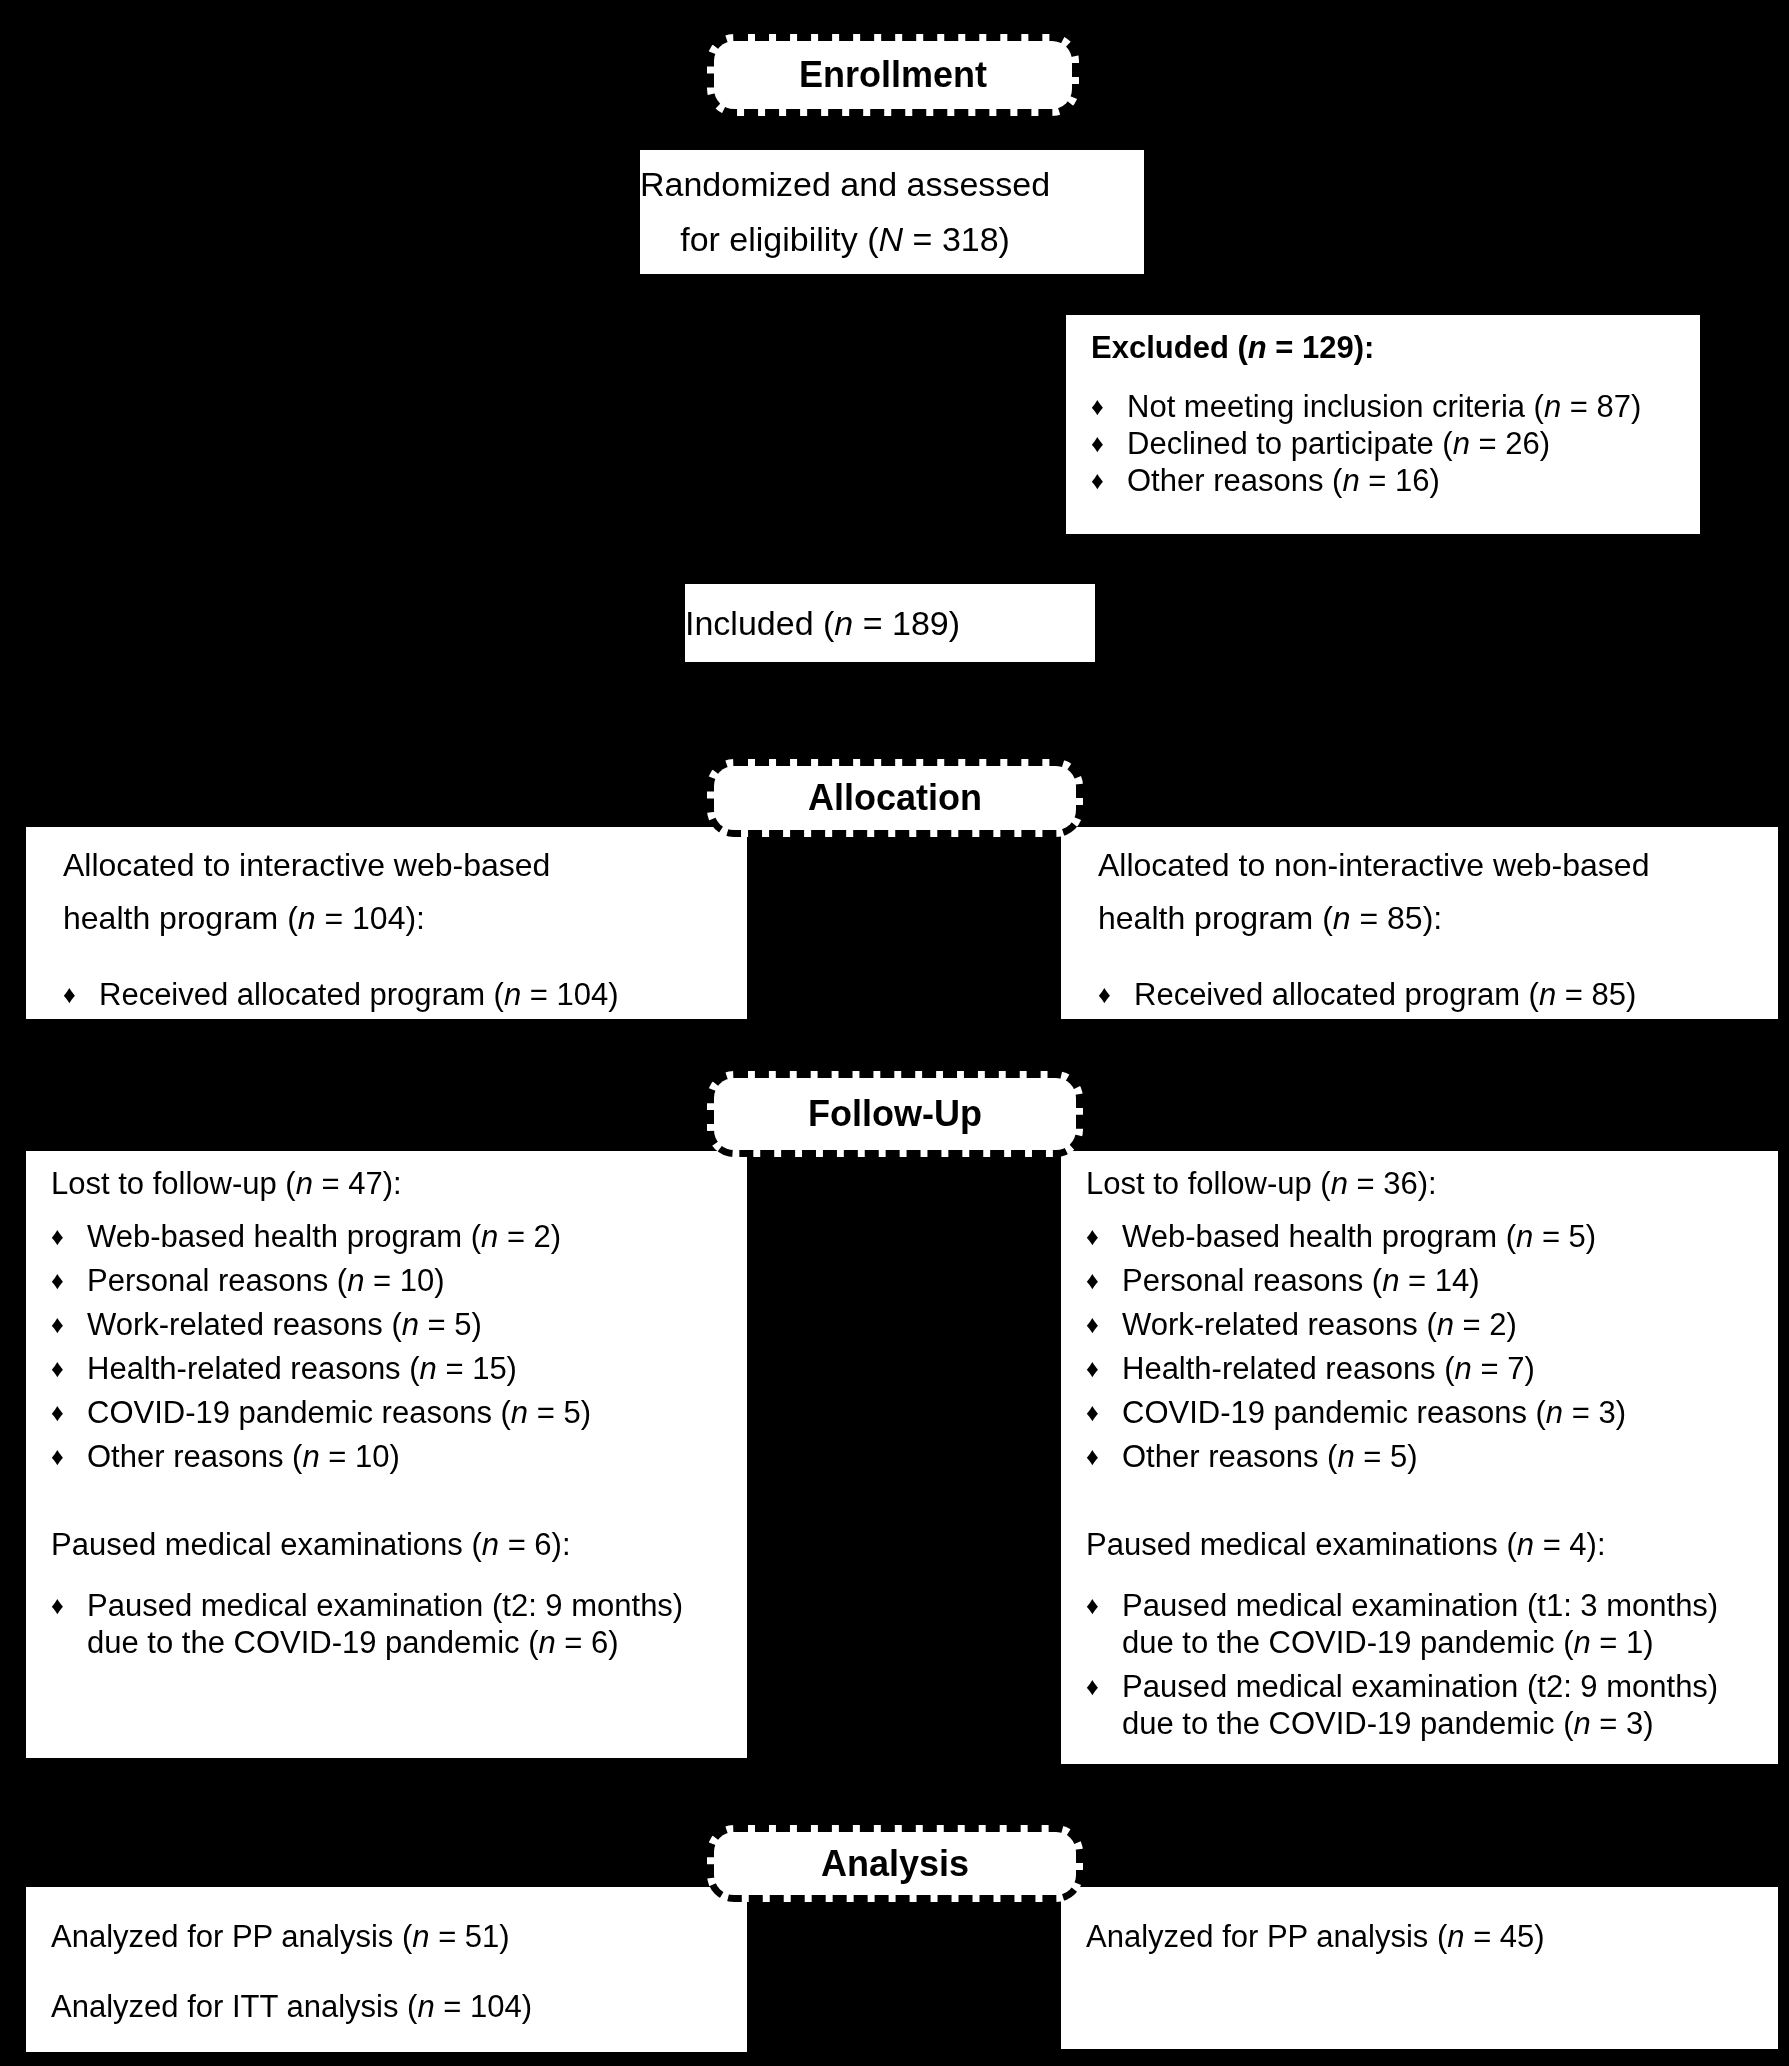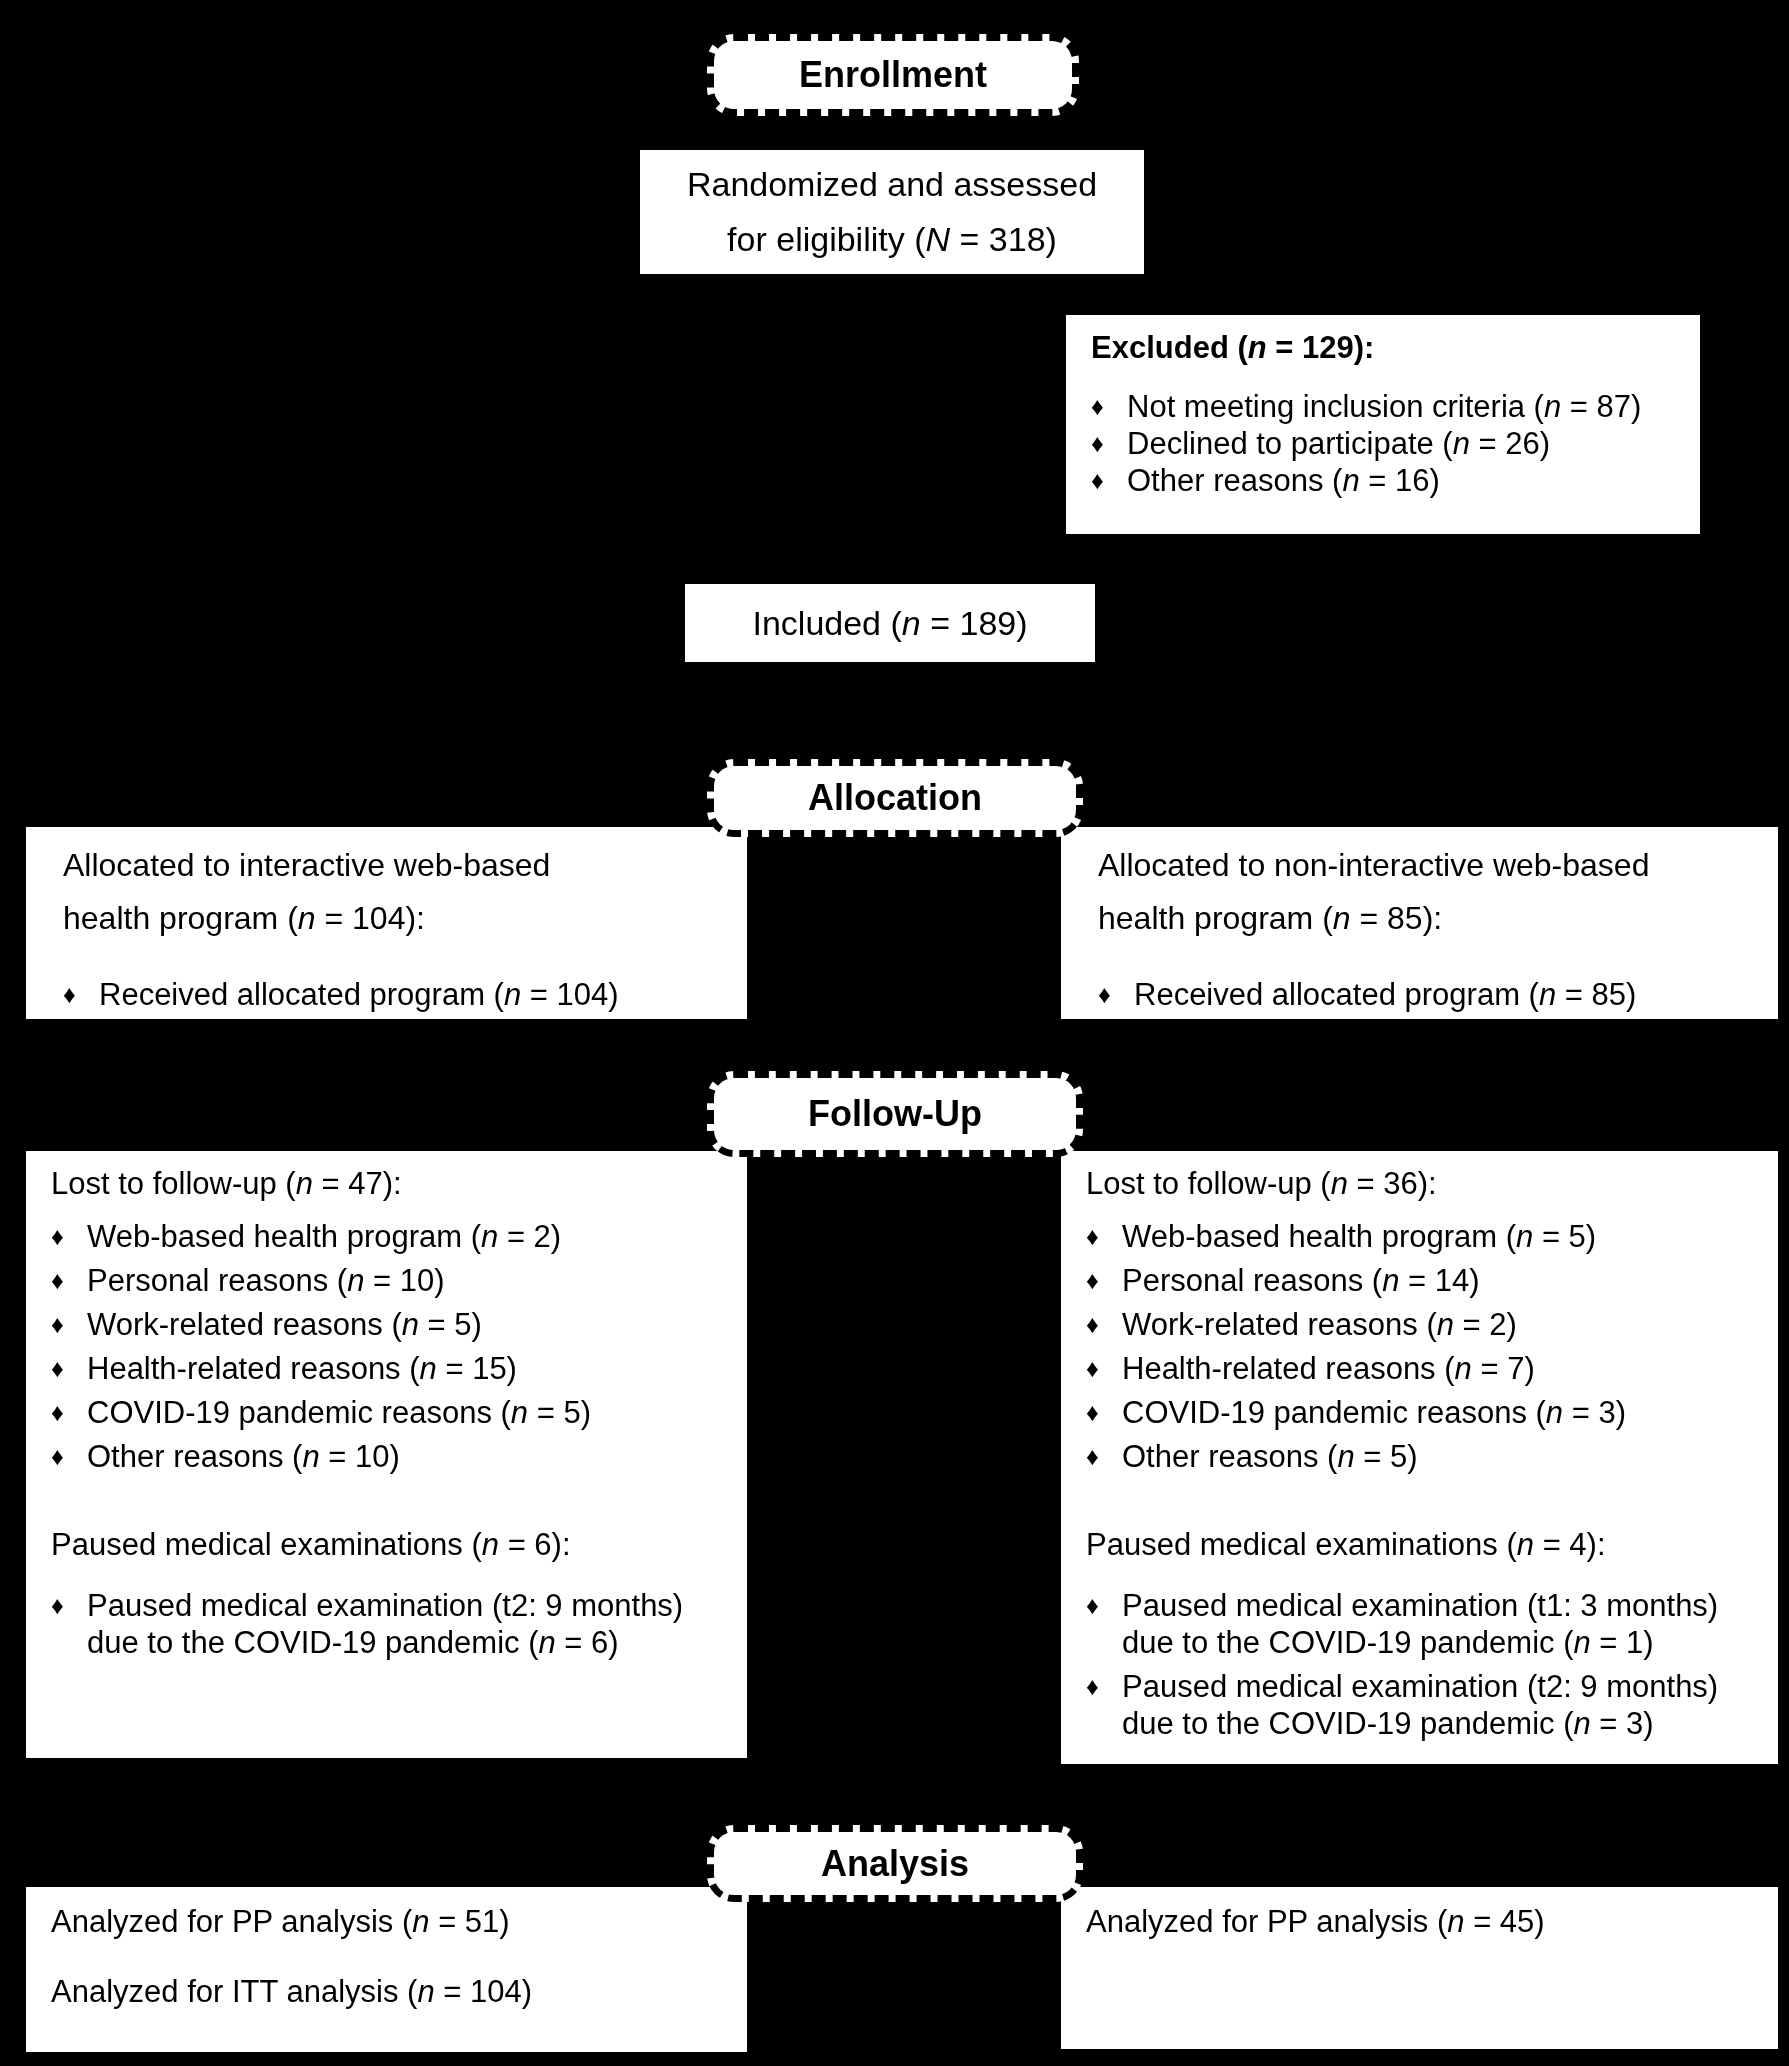--- a/index.html
+++ b/index.html
@@ -34,37 +34,37 @@
     border-right:16px solid transparent;
     border-top:34px solid #000000;
   }
   .arrow-right{
     position:absolute;width:0;height:0;z-index:3;
     border-top:16px solid transparent;
     border-bottom:16px solid transparent;
     border-left:34px solid #000000;
   }
   .center-text{
-    display:flex;align-items:center;justify-content:center;
+    display:flex;align-items:center;justify-content:flex-start;
     text-align:center;font-size:34px;line-height:55px;
   }
   .pad-text{padding:14.2px 25px;font-size:31px;line-height:37px;}
   .alloc-title{font-size:32px;line-height:53px;}
   .alloc-pad{padding:12px 37px;}
   .bullets{list-style:none;margin:0;padding:0;}
   .bullet{display:flex;align-items:flex-start;}
   .bullet + .bullet{margin-top:7.1px;}
   .bullets.tight .bullet + .bullet{margin-top:0;}
   .dm{flex:0 0 36px;width:36px;font-size:25px;line-height:inherit;}
   .btext{flex:1 1 auto;}
   .fu-title{margin:0 0 15.4px 0;}
   .ex-title{margin:0 0 21.4px 0;font-weight:bold;}
   .paused-title{margin:51px 0 24px 0;}
   .alloc-bullets{margin-top:31px;}
-  .an-line1{margin:16px 0 0 0;}
+  .an-line1{margin:31px 0 0 0;}
   .an-line2{margin:33px 0 0 0;}
   i{font-style:italic;}
 </style>
 </head>
 <body>
 
 <div id="canvas">
 
   <div class="vline" style="left:888px;top:279px;width:4.7px;height:300px;"></div>
   <div class="hline" style="left:890px;top:424px;width:142px;height:4.7px;"></div>

